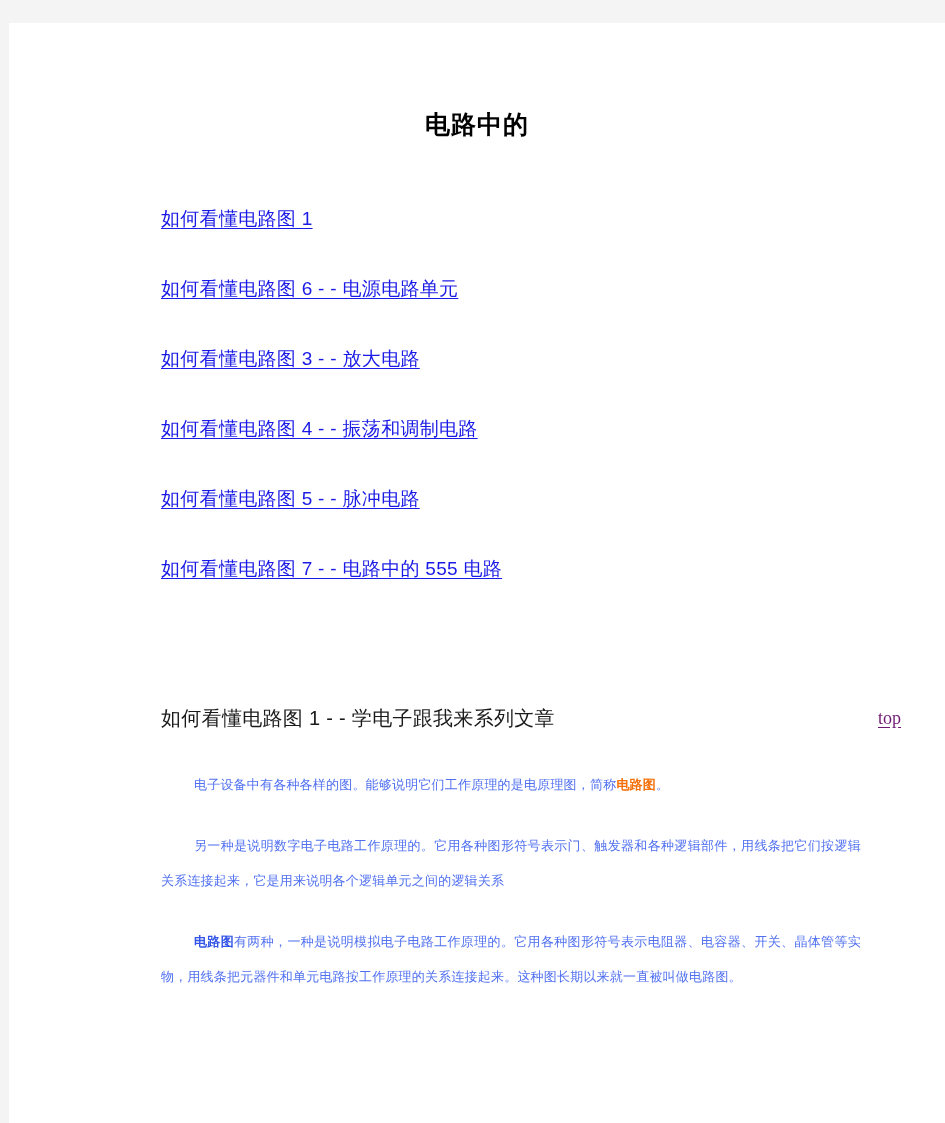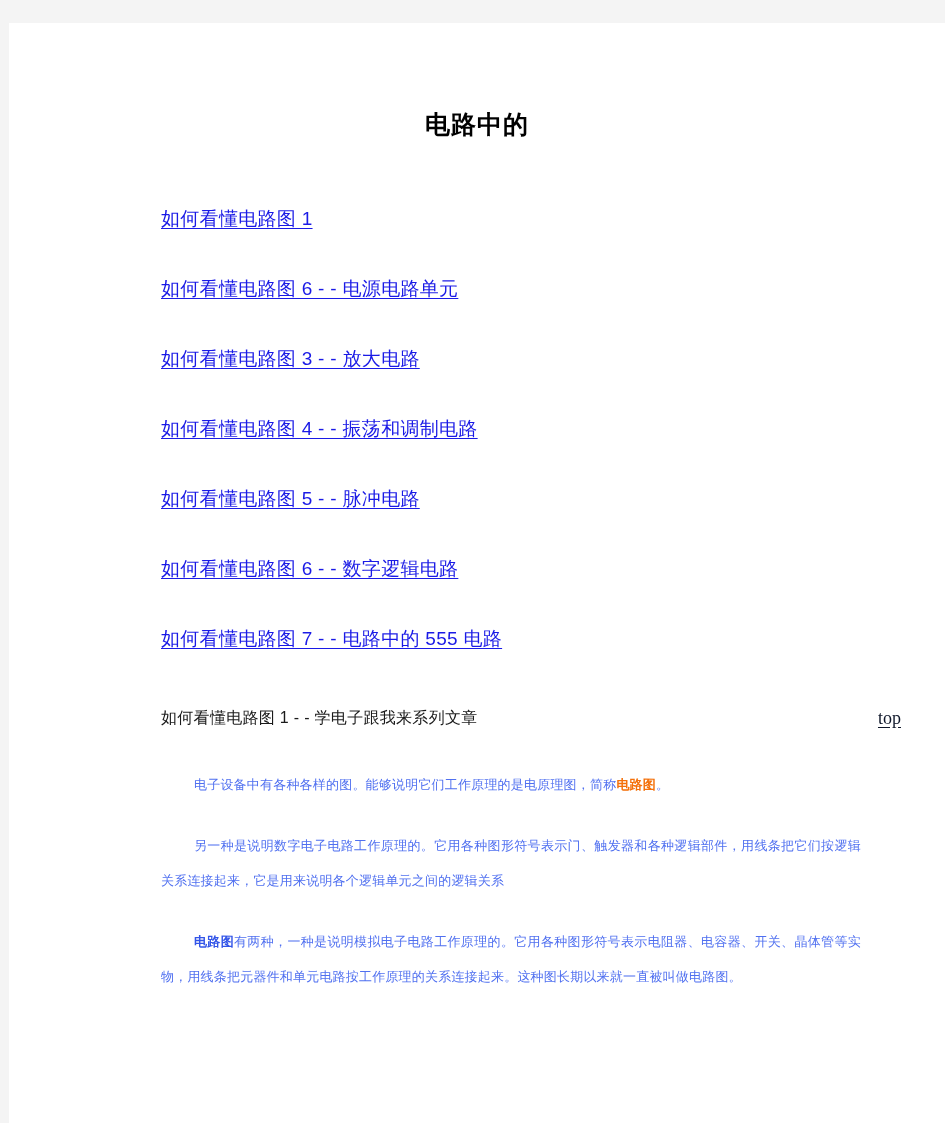--- a/index.html
+++ b/index.html
@@ -72,33 +72,33 @@
     position: absolute;
     left: 152px;
     top: 682px;
     width: 740px;
     height: 30px;
   }
   .section-head-title {
     position: absolute;
     left: 0;
     top: 0;
-    font-size: 16px;
+    font-size: 20px;
     color: #1a1a1a;
     letter-spacing: 0.3px;
     line-height: 26px;
     white-space: nowrap;
   }
   .top-link {
     position: absolute;
     right: 0;
     top: 0;
     font-family: "Liberation Serif", "DejaVu Serif", serif;
     font-size: 18px;
-    color: #0f172a;
+    color: #701a75;
     text-decoration: underline;
     text-underline-offset: 3px;
     line-height: 26px;
     cursor: pointer;
   }
 
   
   .body-copy {
     position: absolute;
     left: 152px;
@@ -144,23 +144,20 @@
       <div class="toc-row">
         <a class="toc-link" href="#">如何看懂电路图 3 -  - 放大电路</a>
       </div>
       <div class="toc-row">
         <a class="toc-link" href="#">如何看懂电路图 4 -  - 振荡和调制电路</a>
       </div>
       <div class="toc-row">
         <a class="toc-link" href="#">如何看懂电路图 5 -  - 脉冲电路</a>
       </div>
       <div class="toc-row">
-        <a class="toc-link" href="#">如何看懂电路图 6 -  - 数字逻辑电路</a>
-      </div>
-      <div class="toc-row">
         <a class="toc-link" href="#">如何看懂电路图 7 -  - 电路中的 555 电路</a>
       </div>
     </div>
 
     <div class="section-head">
       <div class="section-head-title">如何看懂电路图 1 -  - 学电子跟我来系列文章</div>
       <a class="top-link" href="#">top</a>
     </div>
 
     <div class="body-copy">

